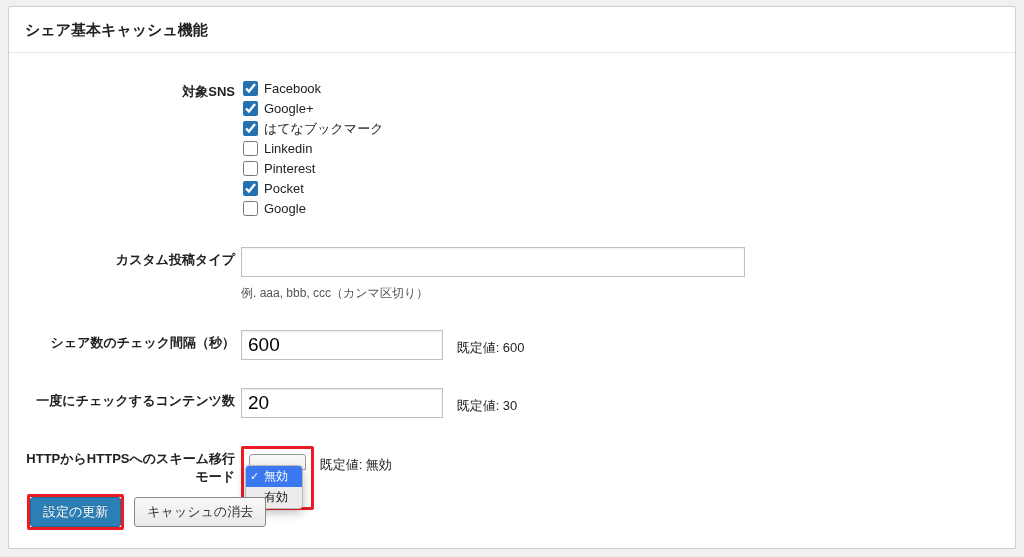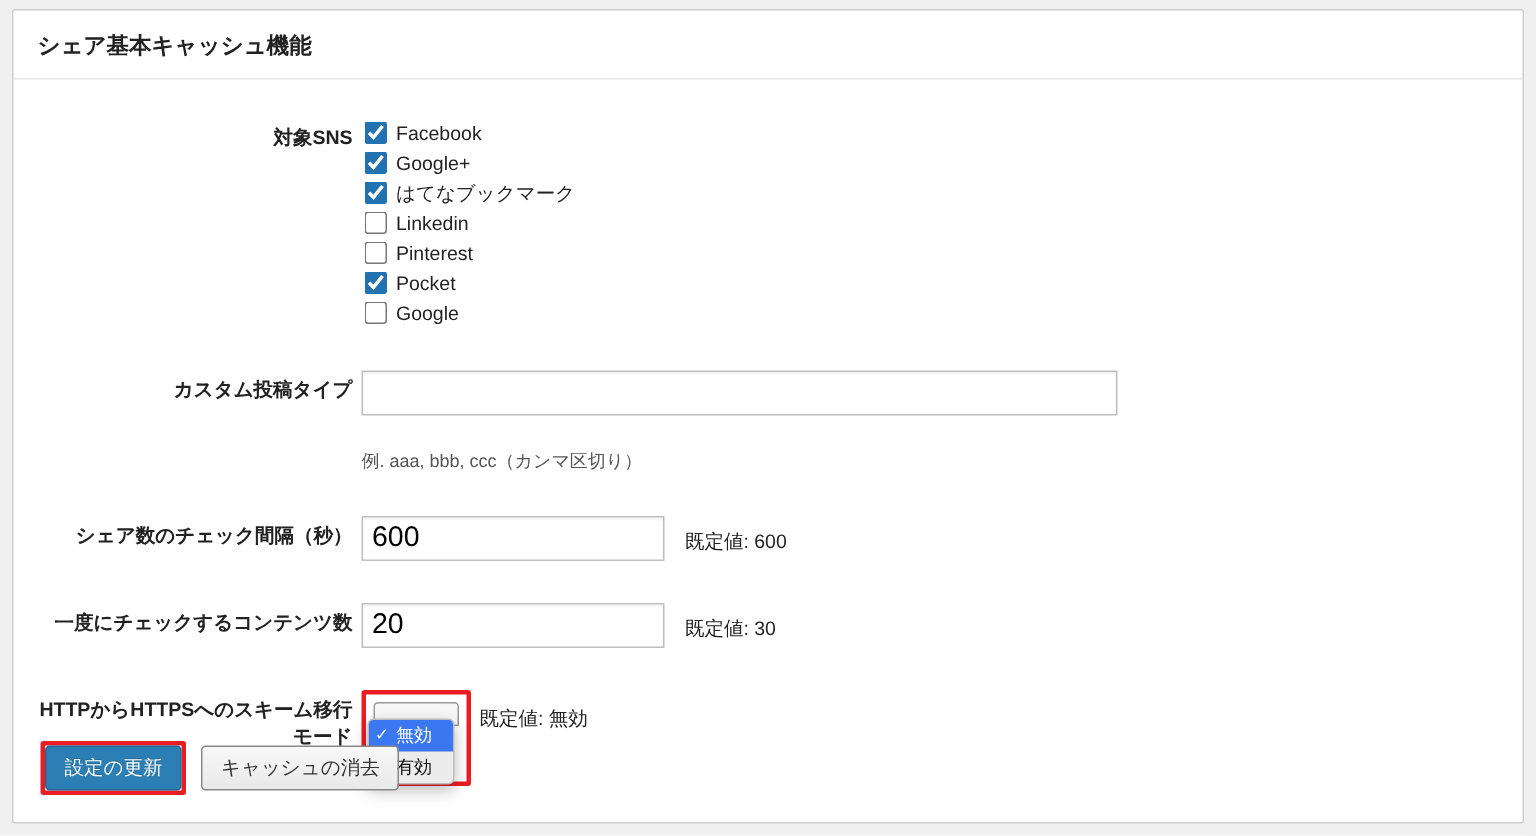--- a/index.html
+++ b/index.html
@@ -74,21 +74,21 @@
     font-size: 19px;
     padding: 3px 6px;
     border: 1px solid #bfbfbf;
     box-shadow: inset 0 1px 2px rgba(0,0,0,0.07);
     background: #fff;
   }
   .txt-large { width: 490px; }
   .txt-small { width: 188px; }
   .help {
     display: block;
-    margin-top: 22px;
+    margin-top: 8px;
     font-size: 12px;
     color: #555;
   }
   .inline-note {
     margin-left: 10px;
     font-size: 13px;
     color: #222;
     vertical-align: middle;
   }
 

